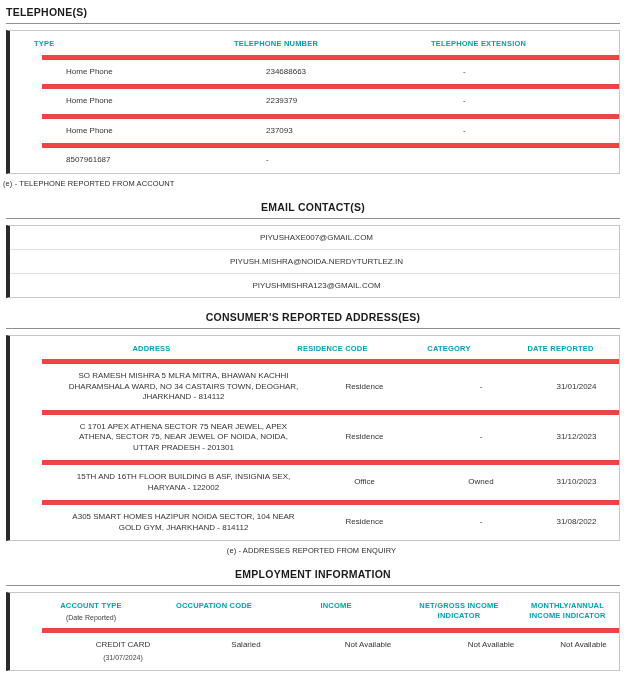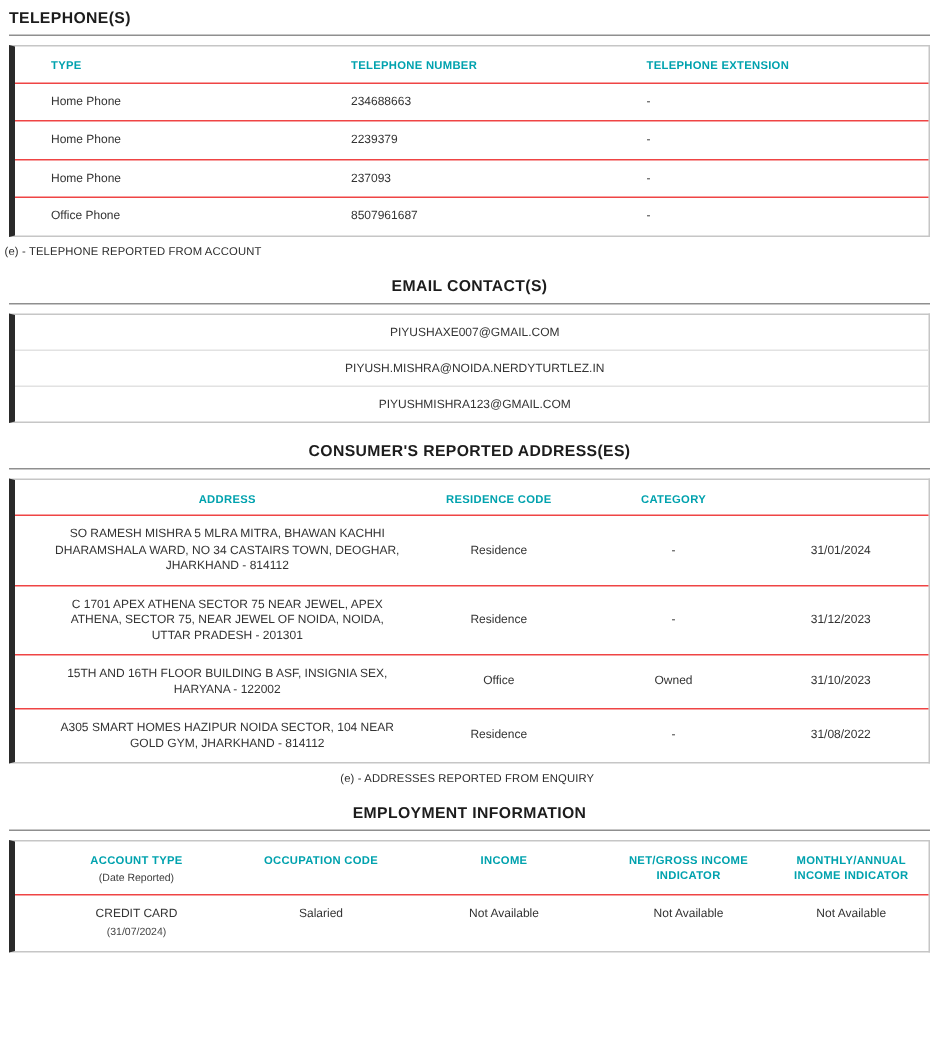--- a/index.html
+++ b/index.html
@@ -20,21 +20,21 @@
     letter-spacing: 0.25px; padding: 2px 0 4px 0; line-height: 13px;
   }
   .title-rule { border-top: 1px solid #8f8f8f; margin-bottom: 6px; }
 
   .tbl {
     border: 1px solid #c6c6c6;
     border-left: 4px solid #2a2a2a;
     background: #fff;
   }
   .trow { display: grid; align-items: center; }
-  .trow + .trow { border-top: 1px solid #ef4444; }
+  .trow + .trow { border-top: 5px solid #ef4444; margin-left: 32px; }
   .thead { align-items: start; }
   .thead .cell {
     color: var(--accent); font-weight: bold; font-size: 7.5px;
     letter-spacing: 0.2px; line-height: 9.5px;
     padding-top: 8px; padding-bottom: 6px;
   }
   .cell { font-size: 8px; line-height: 10.5px; padding: 7px 10px 7px 0; }
 
   .grid-tel  { grid-template-columns: 200px 197px 1fr; padding-left: 24px; }
   .grid-addr { grid-template-columns: 245px 117px 116px 1fr; padding-left: 24px; }
@@ -81,21 +81,20 @@
         <div class="cell">Home Phone</div>
         <div class="cell">2239379</div>
         <div class="cell">-</div>
       </div>
       <div class="trow grid-tel">
         <div class="cell">Home Phone</div>
         <div class="cell">237093</div>
         <div class="cell">-</div>
       </div>
       <div class="trow grid-tel">
-        <div class="cell">Office Phone</div>
         <div class="cell">8507961687</div>
         <div class="cell">-</div>
       </div>
     </div>
     <div class="footnote">(e) - TELEPHONE REPORTED FROM ACCOUNT</div>
   </section>
 
   <section>
     <h2 class="section-title">EMAIL CONTACT(S)</h2>
     <div class="title-rule"></div>
@@ -107,20 +106,21 @@
   </section>
 
   <section>
     <h2 class="section-title">CONSUMER'S REPORTED ADDRESS(ES)</h2>
     <div class="title-rule"></div>
     <div class="tbl">
       <div class="trow thead grid-addr">
         <div class="cell">ADDRESS</div>
         <div class="cell">RESIDENCE CODE</div>
         <div class="cell">CATEGORY</div>
+        <div class="cell">DATE REPORTED</div>
       </div>
       <div class="trow grid-addr">
         <div class="cell">SO RAMESH MISHRA 5 MLRA MITRA, BHAWAN KACHHI DHARAMSHALA WARD, NO 34 CASTAIRS TOWN, DEOGHAR, JHARKHAND - 814112</div>
         <div class="cell">Residence</div>
         <div class="cell">-</div>
         <div class="cell">31/01/2024</div>
       </div>
       <div class="trow grid-addr">
         <div class="cell">C 1701 APEX ATHENA SECTOR 75 NEAR JEWEL, APEX ATHENA, SECTOR 75, NEAR JEWEL OF NOIDA, NOIDA, UTTAR PRADESH - 201301</div>
         <div class="cell">Residence</div>

